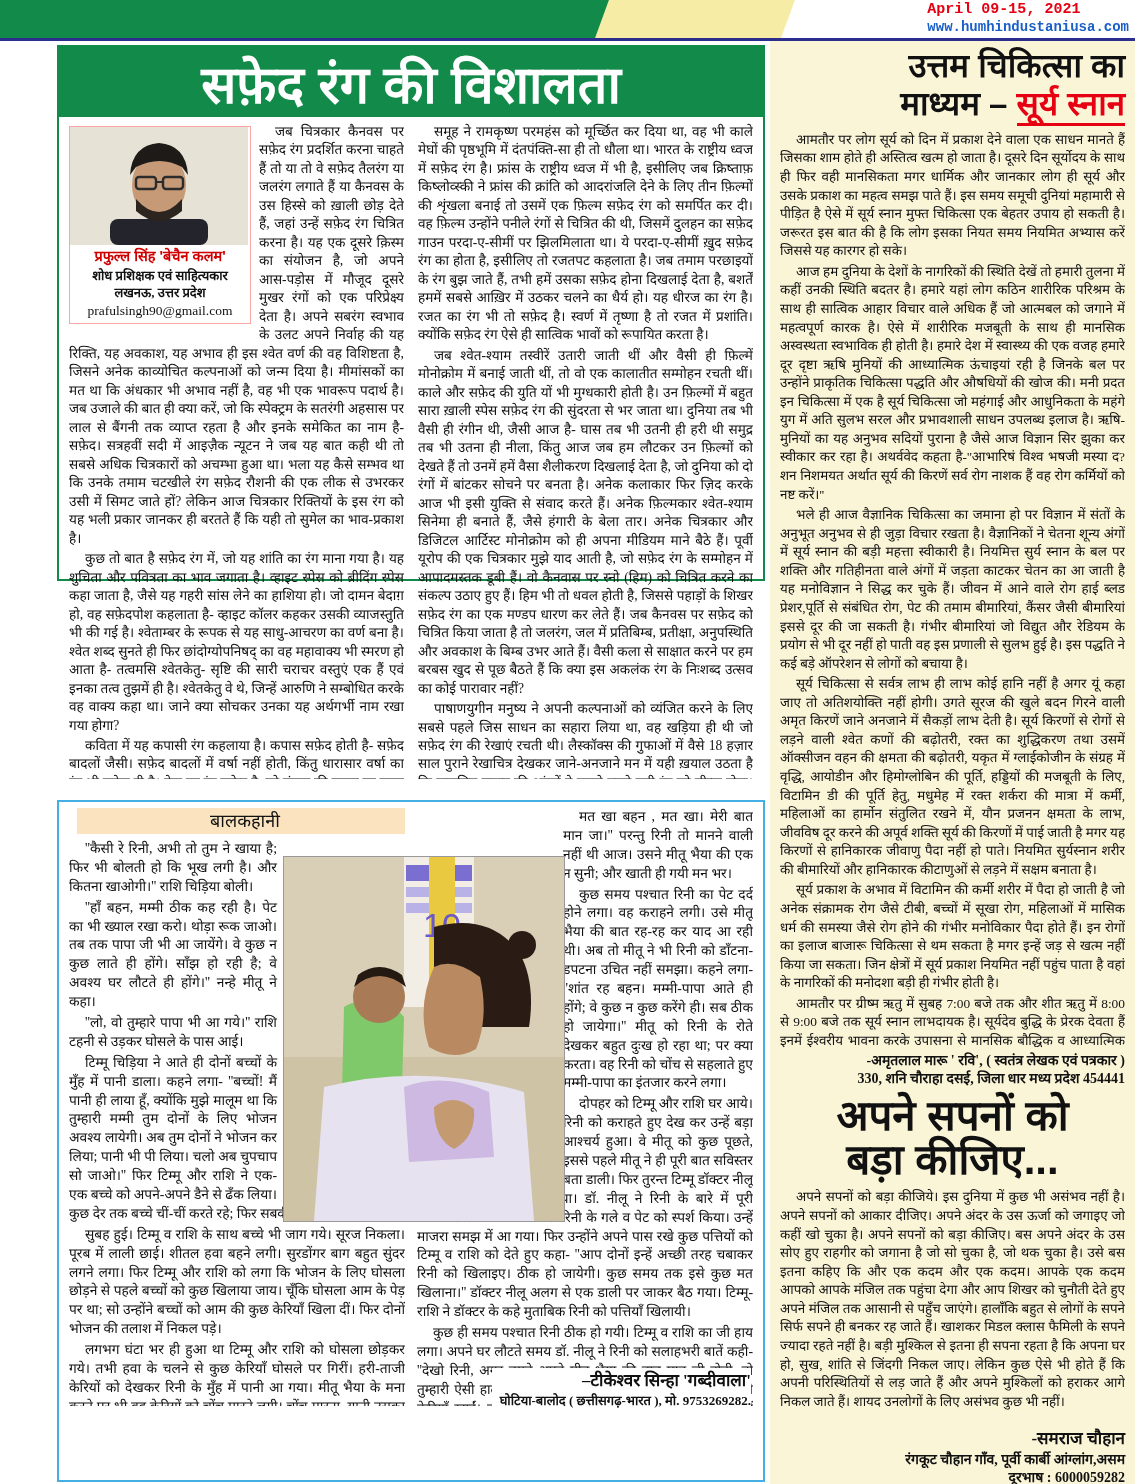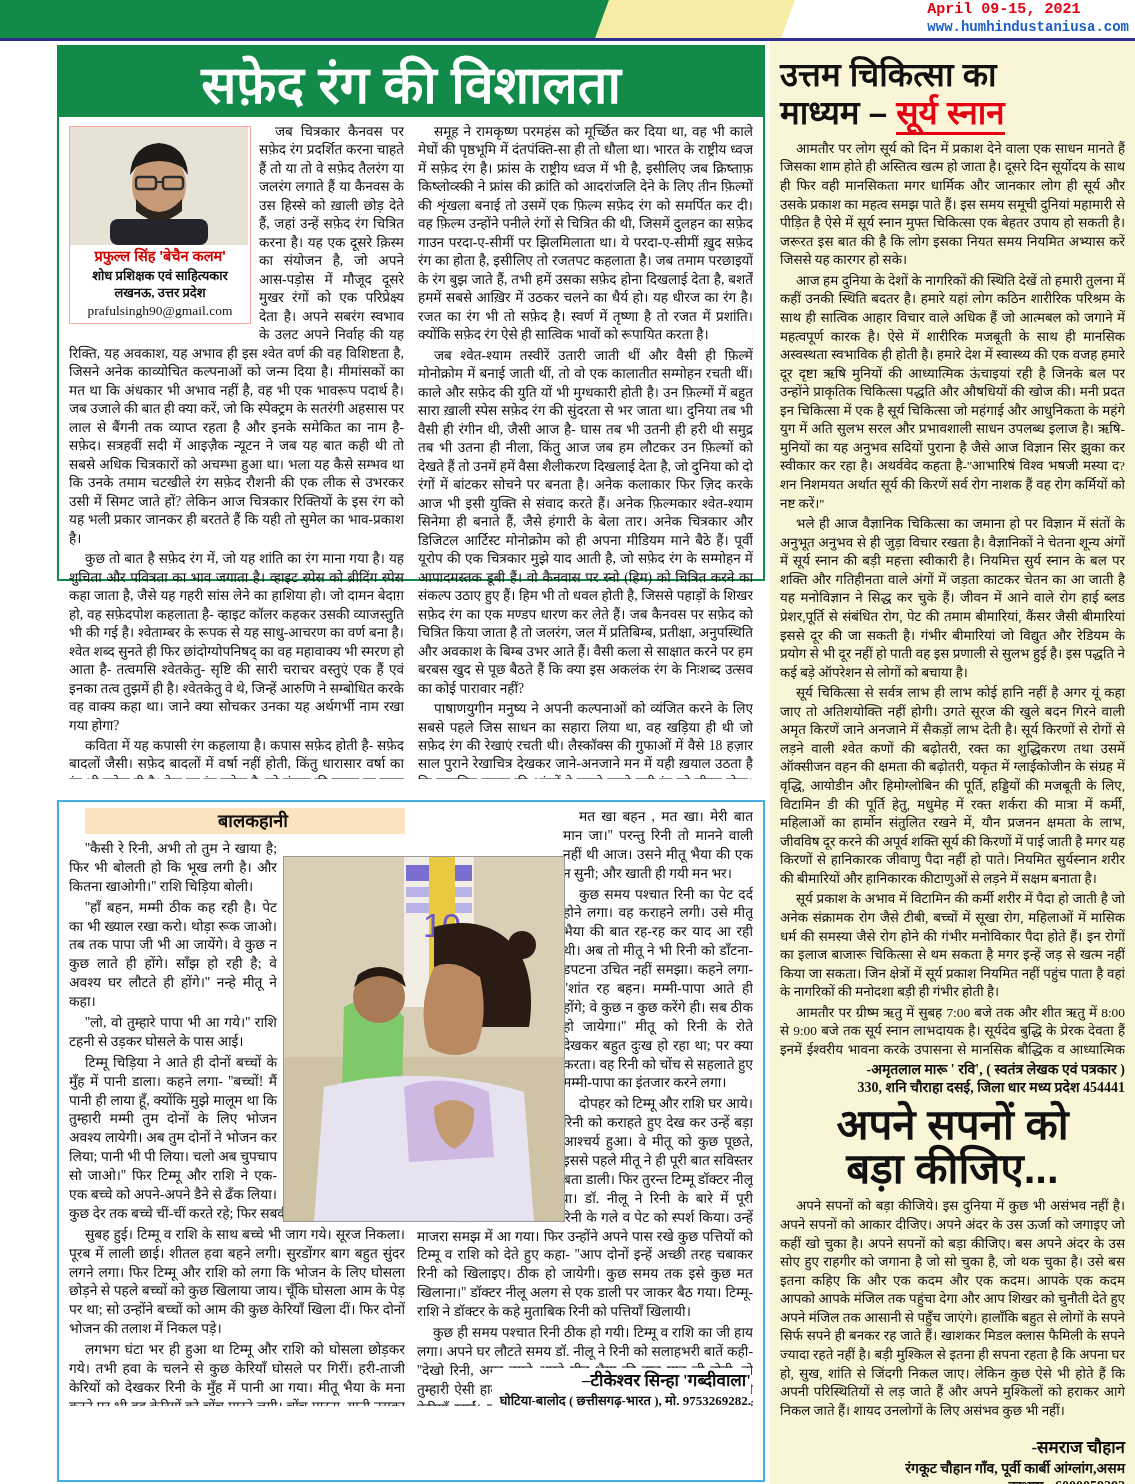--- a/index.html
+++ b/index.html
@@ -27,33 +27,33 @@
   .author-box svg{display:block;width:178px;height:118px;}
   .author-name{color:#d00000;font-weight:bold;font-size:14.5px;padding:2px 2px 0;font-family:"Liberation Sans",sans-serif;}
   .author-role,.author-city{font-size:13px;font-weight:bold;}
   .author-email{font-size:13.5px;padding-bottom:3px;}
   
   .story{position:absolute;left:57px;top:800px;width:708px;height:682px;border:2px solid #45aee3;box-sizing:border-box;background:#fff;}
   .st-header{height:66px;background:#211c85;color:#fff;display:flex;align-items:center;justify-content:center;
              font-size:50px;font-weight:bold;font-family:"Liberation Sans",sans-serif;}
   .st-body{position:relative;height:606px;padding:6px 10px 0;display:flex;gap:12px;overflow:hidden;}
   .st-col{width:338px;font-size:13.8px;line-height:1.37;text-align:justify;overflow:hidden;height:598px;}
-  .kicker{width:336px;height:26px;background:#fae3be;text-align:center;font-weight:bold;font-size:18px;
-          line-height:26px;margin:0 16px 6px;font-family:"Liberation Sans",sans-serif;}
+  .kicker{width:336px;height:26px;background:#fae3be;text-align:center;font-weight:normal;font-size:18px;
+          line-height:26px;margin:0 8px 6px;font-family:"Liberation Sans",sans-serif;}
   .sp-r{float:right;width:128px;height:360px;}
   .sp-l{float:left;width:146px;height:378px;}
   .st-photo{position:absolute;left:224px;top:54px;width:280px;height:364px;border:1px solid #999;background:#d8cdb4;}
   .st-byline{position:absolute;right:12px;bottom:5px;text-align:right;font-weight:bold;background:#fff;padding-left:8px;margin-top:16px;}
   .st-byline .name{font-size:17px;}
   .st-byline .addr{font-size:13px;}
   
   .rail{position:absolute;left:770px;top:41px;width:365px;height:1443px;background:#fbf5d8;
         padding:6px 10px 0;box-sizing:border-box;}
-  .sun-head{text-align:left;font-family:"Liberation Sans",sans-serif;font-weight:bold;font-size:33px;
-            line-height:1.15;margin:9px 0 8px;color:#111;}
+  .sun-head{text-align:right;font-family:"Liberation Sans",sans-serif;font-weight:bold;font-size:33px;
+            line-height:1.15;margin:0 0 8px;color:#111;}
   .sun-red{color:#e60012;border-bottom:3px solid #e60012;padding-bottom:1px;}
   .sun-paras{height:918px;overflow:hidden;font-size:13.4px;line-height:1.385;text-align:justify;}
   .sun-by{text-align:right;font-weight:bold;font-size:14px;line-height:1.3;margin:3px 0 2px;}
   .dream-head{text-align:center;font-family:Liberation Sans, sans-serif;font-weight:bold;font-size:42px;
               line-height:1.05;margin:6px 0 6px;color:#111;}
   .dream-para{font-size:13.4px;line-height:1.385;text-align:justify;height:238px;overflow:hidden;}
   .dream-sign{text-align:right;font-weight:bold;line-height:1.3;margin-top:2px;}
   .dream-sign .nm{font-size:17px;}
   .dream-sign .ad{font-size:14px;}
 </style>

